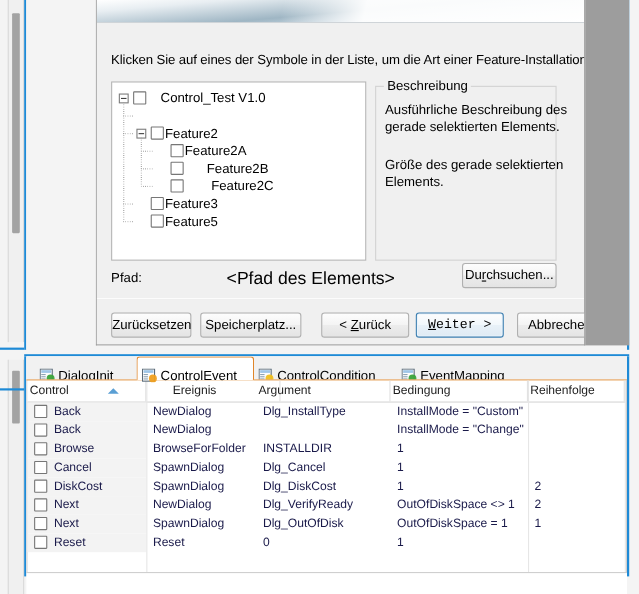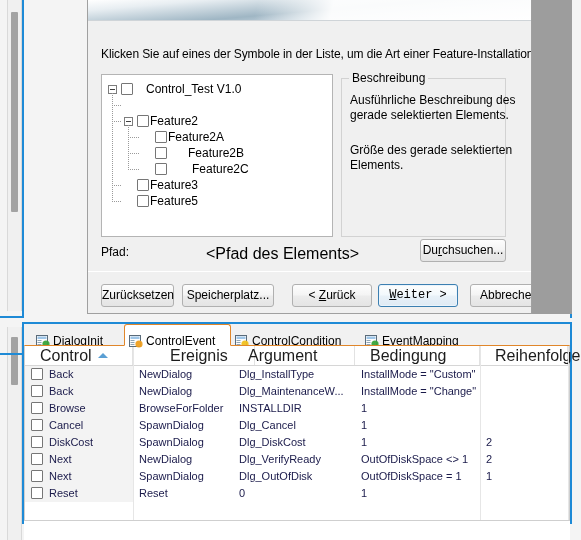--- a/index.html
+++ b/index.html
@@ -164,22 +164,22 @@
     border: 1px solid #cfcfcf;
     border-top: 1px solid #e0862a;
   }
   #grid-header {
     position: relative; height: 20px;
     background: #ffffff;
     border-bottom: 1px solid #d6d6d6;
   }
   .hcell {
     position: absolute; top: 0; height: 19px;
-    font-size: 16px; color: #1c1c1c;
-    line-height: 19px; padding-left: 15px;
+    font-size: 11px; color: #1c1c1c;
+    line-height: 19px; padding-left: 2px;
     border-right: 1px solid #e2e2e2;
     white-space: nowrap;
   }
   .sort-asc {
     position: absolute; top: 7px;
     width: 0; height: 0;
     border-left: 5px solid transparent;
     border-right: 5px solid transparent;
     border-bottom: 5px solid #5a9fd4;
   }
@@ -380,21 +380,20 @@
             <div class="cell" style="left: 114px; width: 92px;">NewDialog</div>
             <div class="cell" style="left: 214px; width: 114px;">Dlg_InstallType</div>
             <div class="cell" style="left: 336px; width: 117px;">InstallMode = "Custom"</div>
             <div class="cell" style="left: 461px; width: 80px;"></div>
           </div>
           <div class="row">
             <div class="rowsel-col"></div>
             <span class="rcheck"></span>
             <div class="cell" style="left: 24px; width: 82px;">Back</div>
             <div class="cell" style="left: 114px; width: 92px;">NewDialog</div>
-            <div class="cell" style="left: 214px; width: 114px;">Dlg_MaintenanceW...</div>
             <div class="cell" style="left: 336px; width: 117px;">InstallMode = "Change"</div>
             <div class="cell" style="left: 461px; width: 80px;"></div>
           </div>
           <div class="row">
             <div class="rowsel-col"></div>
             <span class="rcheck"></span>
             <div class="cell" style="left: 24px; width: 82px;">Browse</div>
             <div class="cell" style="left: 114px; width: 92px;">BrowseForFolder</div>
             <div class="cell" style="left: 214px; width: 114px;">INSTALLDIR</div>
             <div class="cell" style="left: 336px; width: 117px;">1</div>

